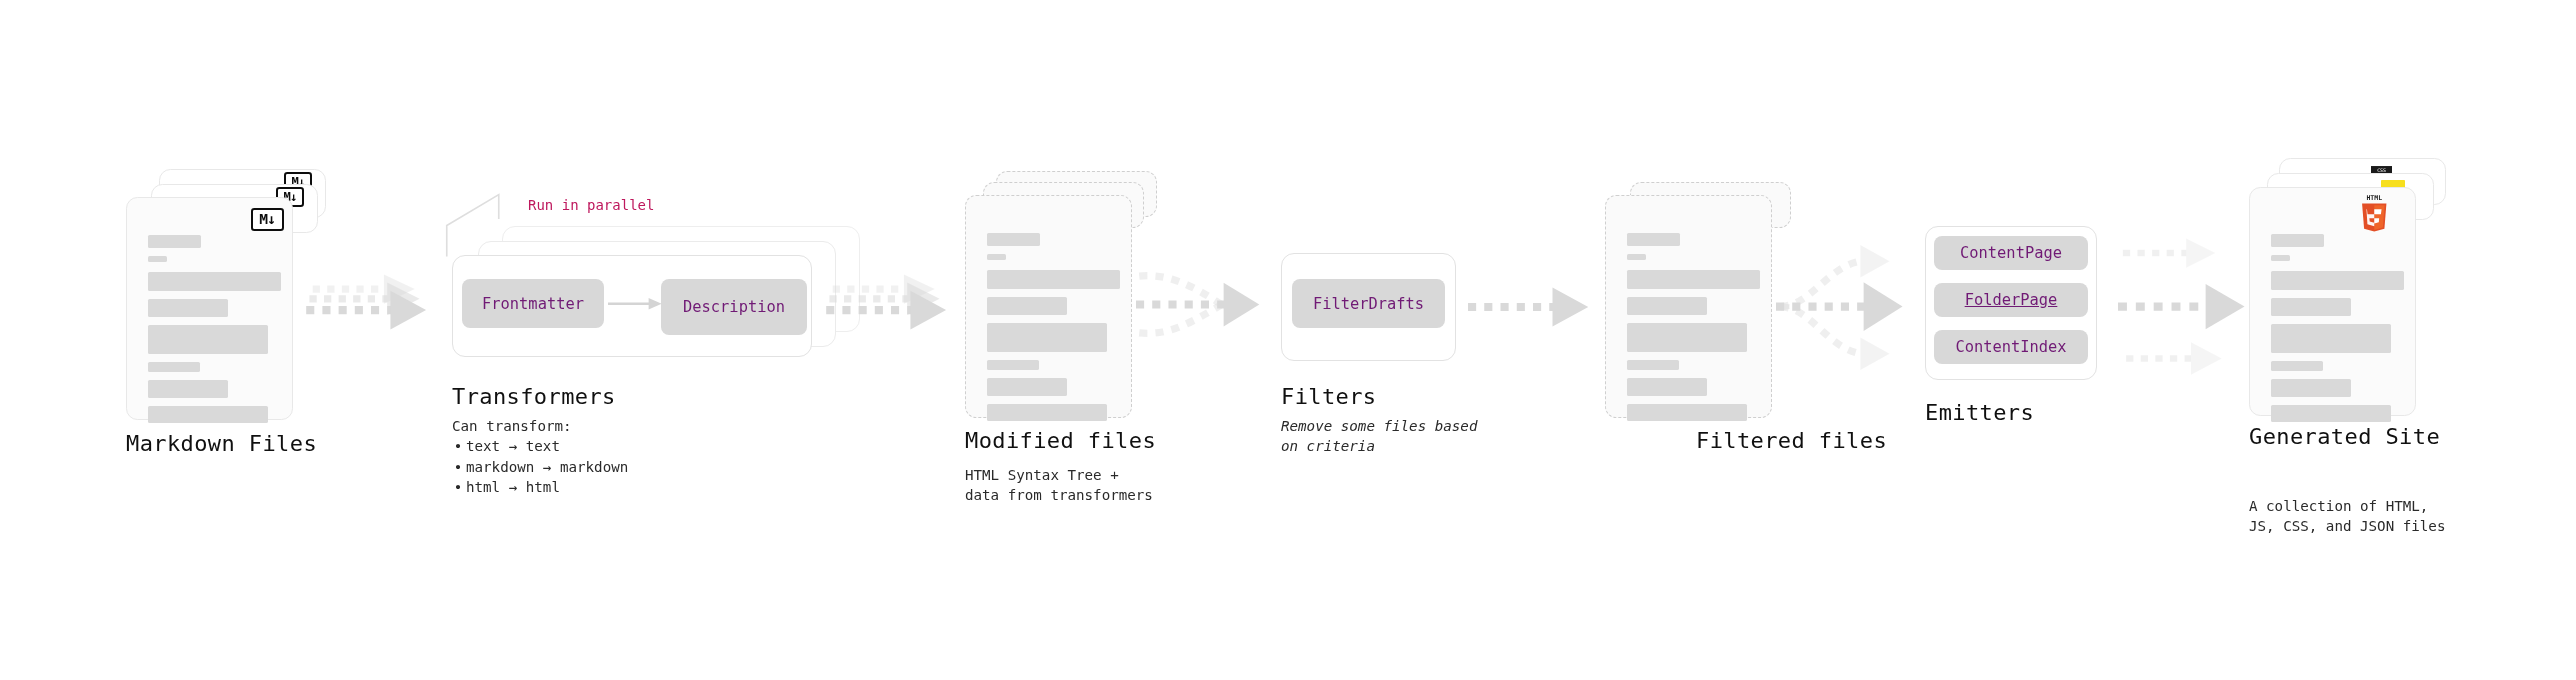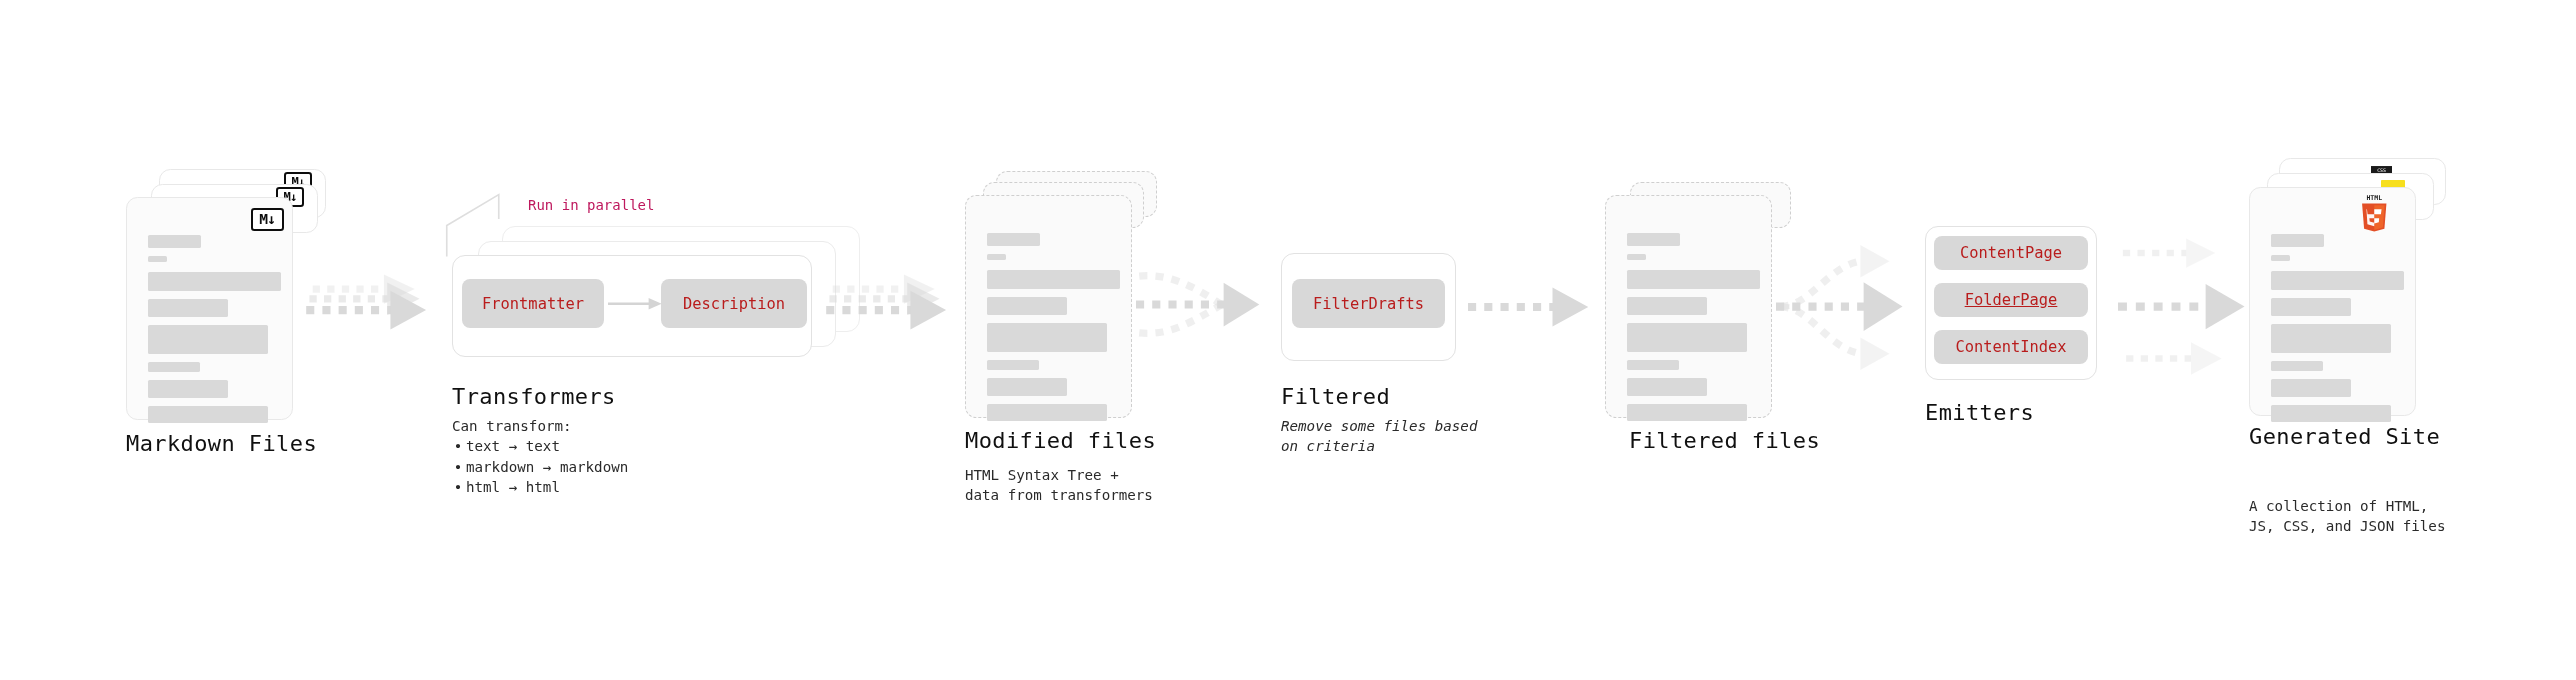--- a/index.html
+++ b/index.html
@@ -63,21 +63,21 @@
     border-radius:13px;
     background:#ffffff;
     box-sizing:border-box;
   }
   .chip{
     position:absolute;
     background:#d8d8d8;
     border-radius:8.1px;
     display:flex;align-items:center;justify-content:center;
     font-size:15.4px;
-    color:#b91c1c;
+    color:#701a75;
     white-space:nowrap;
     box-sizing:border-box;
   }
 
   
   .md-badge{
     position:absolute;
     width:28px;height:19.5px;
     border:2.4px solid #0d0d0d;
     border-radius:3.3px;
@@ -168,21 +168,21 @@
     <div class="groupbox" style="left:478px;top:241px;width:358px;height:106px;border-color:#ebebeb;"></div>
     <div class="chip" style="left:486px;top:265px;width:122px;height:50px;background:#e3e3e3;color:transparent;"></div>
     <div class="chip" style="left:657px;top:265px;width:130px;height:50px;background:#e3e3e3;color:transparent;"></div>
     <svg class="arrowsvg" style="left:614px;top:281px;width:65px;height:19.5px;" viewBox="0 0 80 24">
       <line x1="0" y1="12" x2="60" y2="12" stroke="#e4e4e4" stroke-width="3"></line>
       <polygon points="58,5 74,12 58,19" fill="#e4e4e4"></polygon>
     </svg>
 
     <div class="groupbox" style="left:452px;top:255px;width:360px;height:102px;border-color:#e2e2e2;"></div>
     <div class="chip" style="left:462px;top:279px;width:142px;height:49px;">Frontmatter</div>
-    <div class="chip" style="left:661px;top:279px;width:146px;height:49px;">Description</div>
+    <div class="chip" style="left:661px;top:279px;width:146px;height:56px;">Description</div>
     <svg class="arrowsvg" style="left:608px;top:294px;width:65px;height:19.5px;" viewBox="0 0 80 24">
       <line x1="0" y1="12" x2="52" y2="12" stroke="#d4d4d4" stroke-width="3"></line>
       <polygon points="50,5 66,12 50,19" fill="#d4d4d4"></polygon>
     </svg>
   </div>
 
   <div class="title abs" style="left:452px;top:384px;">Transformers</div>
 
   <div class="caption-list abs" style="left:452px;top:416px;">
     <span class="lead">Can transform:</span>
@@ -238,21 +238,21 @@
     </g>
     <g opacity="1">
       <line x1="0" y1="57" x2="112" y2="57" stroke="#d9d9d9" stroke-width="10" stroke-dasharray="10 10"></line>
       <polygon points="108,30 152,57 108,84" fill="#d9d9d9"></polygon>
     </g>
   </svg>
 
   <div class="groupbox" style="left:1281px;top:253px;width:175px;height:108px;"></div>
   <div class="chip" style="left:1292px;top:279px;width:153px;height:49px;">FilterDrafts</div>
 
-  <div class="title abs" style="left:1281px;top:384px;">Filtered</div>
+  <div class="title abs" style="left:1281px;top:384px;">Filters</div>
   <div class="caption abs" style="left:1281px;top:416px;font-style:italic;">Remove some files based
 on criteria</div>
 
   <svg class="arrowsvg" style="left:1468px;top:289px;width:130px;height:49px;" viewBox="0 0 160 60">
     <line x1="0" y1="22" x2="110" y2="22" stroke="#d9d9d9" stroke-width="10" stroke-dasharray="10 10"></line>
     <polygon points="104,-2 148,22 104,46" fill="#d9d9d9"></polygon>
   </svg>
 
   <div class="stack">
     <div class="card dashed" style="left:1630px;top:182px;width:161px;height:46px;"></div>
@@ -263,21 +263,21 @@
         <div class="bar" style="width:133px;height:19.5px;"></div>
         <div class="bar" style="width:80px;height:18px;"></div>
         <div class="bar" style="width:120px;height:29px;"></div>
         <div class="bar" style="width:52px;height:9.8px;"></div>
         <div class="bar" style="width:80px;height:18px;"></div>
         <div class="bar" style="width:120px;height:16.3px;"></div>
       </div>
     </div>
   </div>
 
-  <div class="title abs" style="left:1629px;top:428px;text-align:center;">Filtered files</div>
+  <div class="title abs" style="left:1696px;top:428px;text-align:center;">Filtered files</div>
 
   <svg class="arrowsvg" style="left:1776px;top:232px;width:146px;height:146px;" viewBox="0 0 180 180">
     <g opacity="0.45">
       <path d="M6 92 C44 90, 62 44, 104 36" fill="none" stroke="#dcdcdc" stroke-width="9" stroke-dasharray="10 10"></path>
       <polygon points="104,16 140,36 104,56" fill="#e6e6e6"></polygon>
     </g>
     <g opacity="0.45">
       <path d="M6 92 C44 94, 62 142, 104 150" fill="none" stroke="#dcdcdc" stroke-width="9" stroke-dasharray="10 10"></path>
       <polygon points="104,130 140,150 104,170" fill="#e6e6e6"></polygon>
     </g>

